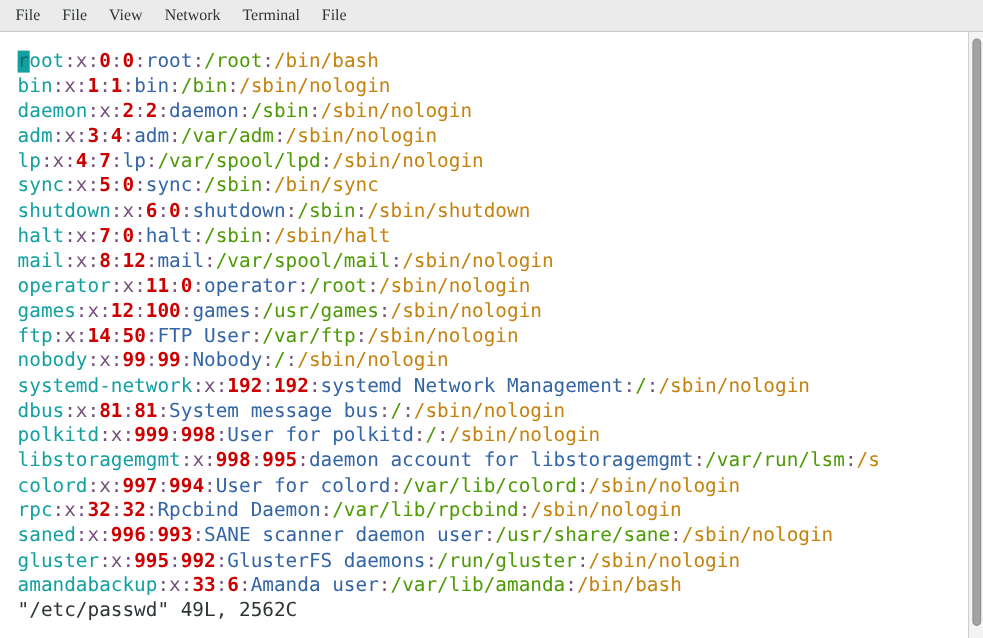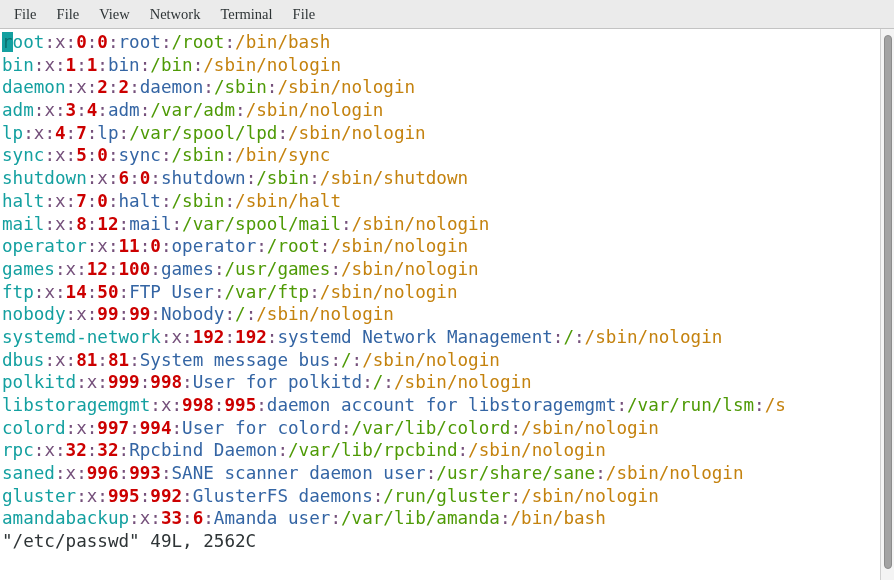--- a/index.html
+++ b/index.html
@@ -47,21 +47,21 @@
   .term-wrap {
     position: relative;
     flex: 1;
     display: flex;
     background: #ffffff;
     overflow: hidden;
   }
   .term {
     flex: 1;
     position: relative;
-    padding: 2px;
+    padding: 16px;
     overflow: hidden;
     background: #ffffff;
   }
   .line {
     font-family: "DejaVu Sans Mono", monospace;
     font-size: 17.6px;
     line-height: 22.7px;
     height: 22.7px;
     white-space: pre;
     letter-spacing: 0px;

